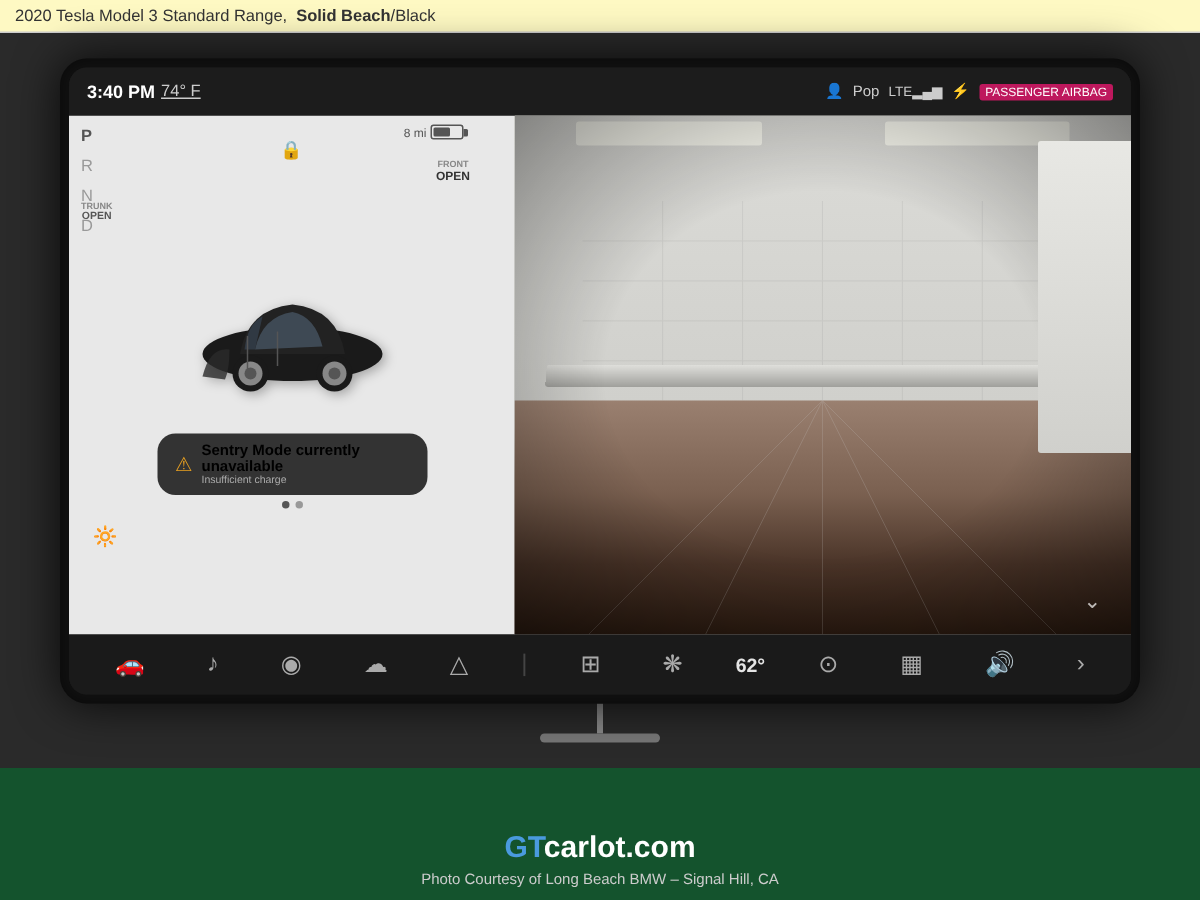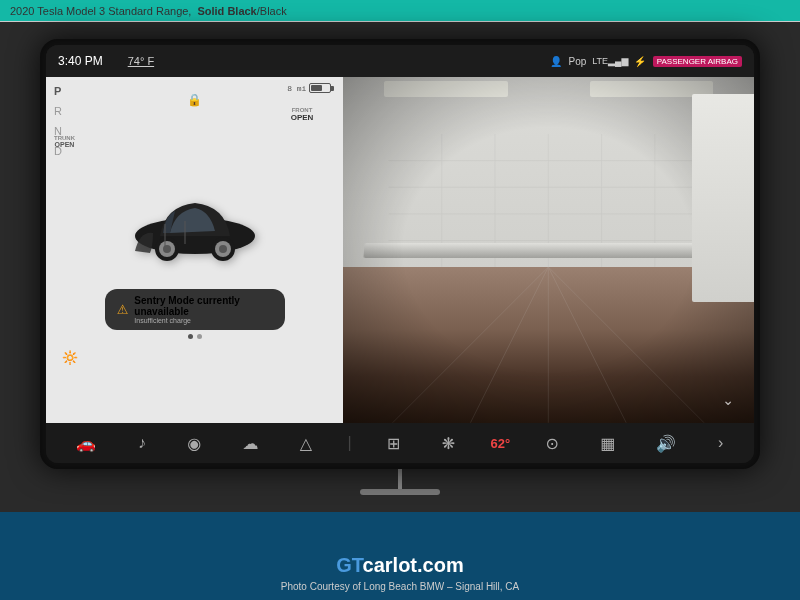--- a/index.html
+++ b/index.html
@@ -9,21 +9,21 @@
       background: #1a1a1a;
       font-family: Arial, sans-serif;
       overflow: hidden;
       position: relative;
     }
 
     
     #top-bar {
       width: 100%;
       height: 22px;
-      background: #14b8a6;
+      background: #fef9c3;
       display: flex;
       align-items: center;
       padding: 0 10px;
       font-size: 11px;
       color: #333;
       border-bottom: 1px solid #ccc;
     }
 
     
     #main-content {
@@ -64,23 +64,23 @@
       height: 32px;
       background: #1c1c1c;
       display: flex;
       align-items: center;
       padding: 0 12px;
       color: #fff;
       font-size: 11px;
       flex-shrink: 0;
     }
     #status-time {
-      font-weight: normal;
+      font-weight: bold;
       font-size: 12px;
-      margin-right: 25px;
+      margin-right: 4px;
     }
     #status-temp {
       margin-right: auto;
       font-size: 11px;
       color: #ccc;
       text-decoration: underline;
     }
     #status-icons {
       display: flex;
       align-items: center;
@@ -104,27 +104,26 @@
       display: flex;
       flex-direction: column;
       align-items: center;
       padding: 8px;
     }
 
     
     #battery-bar {
       position: absolute;
       top: 6px;
-      right: 12px;
+      right: 34px;
       font-size: 9px;
       color: #555;
       display: flex;
       align-items: flex-end;
       gap: 3px;
-      font-family: Liberation Mono, monospace;
     }
     #battery-icon {
       width: 22px;
       height: 10px;
       border: 1.5px solid #555;
       border-radius: 2px;
       position: relative;
       display: flex;
       align-items: center;
       padding: 1px;
@@ -317,29 +316,29 @@
     .toolbar-icon {
       color: #aaa;
       font-size: 16px;
       cursor: pointer;
       padding: 4px 6px;
       border-radius: 4px;
     }
 
     
     #temp-display {
-      color: #ef4444;
+      color: #e5e5e5;
       font-size: 13px;
       font-weight: bold;
     }
 
     
     #footer {
       height: 88px;
-      background: #0c4a6e;
+      background: #14532d;
       display: flex;
       flex-direction: column;
       align-items: center;
       justify-content: flex-end;
       padding-bottom: 8px;
     }
 
     
     #watermark {
       color: #fff;
@@ -399,21 +398,21 @@
       gap: 8px;
       font-size: 10px;
       color: #666;
     }
   </style>
 </head>
 <body>
 
 <div id="top-bar">
   <span id="header-title">2020 Tesla Model 3 Standard Range,</span>
-  <span style="margin-left:6px; font-weight:bold;">Solid Black</span>
+  <span style="margin-left:6px; font-weight:bold;">Solid Beach</span>
   <span> / </span>
   <span>Black</span>
 </div>
 
 <div id="main-content">
 
   <div id="screen-bezel">
     <div id="screen-content">
 
       <div id="status-bar">

